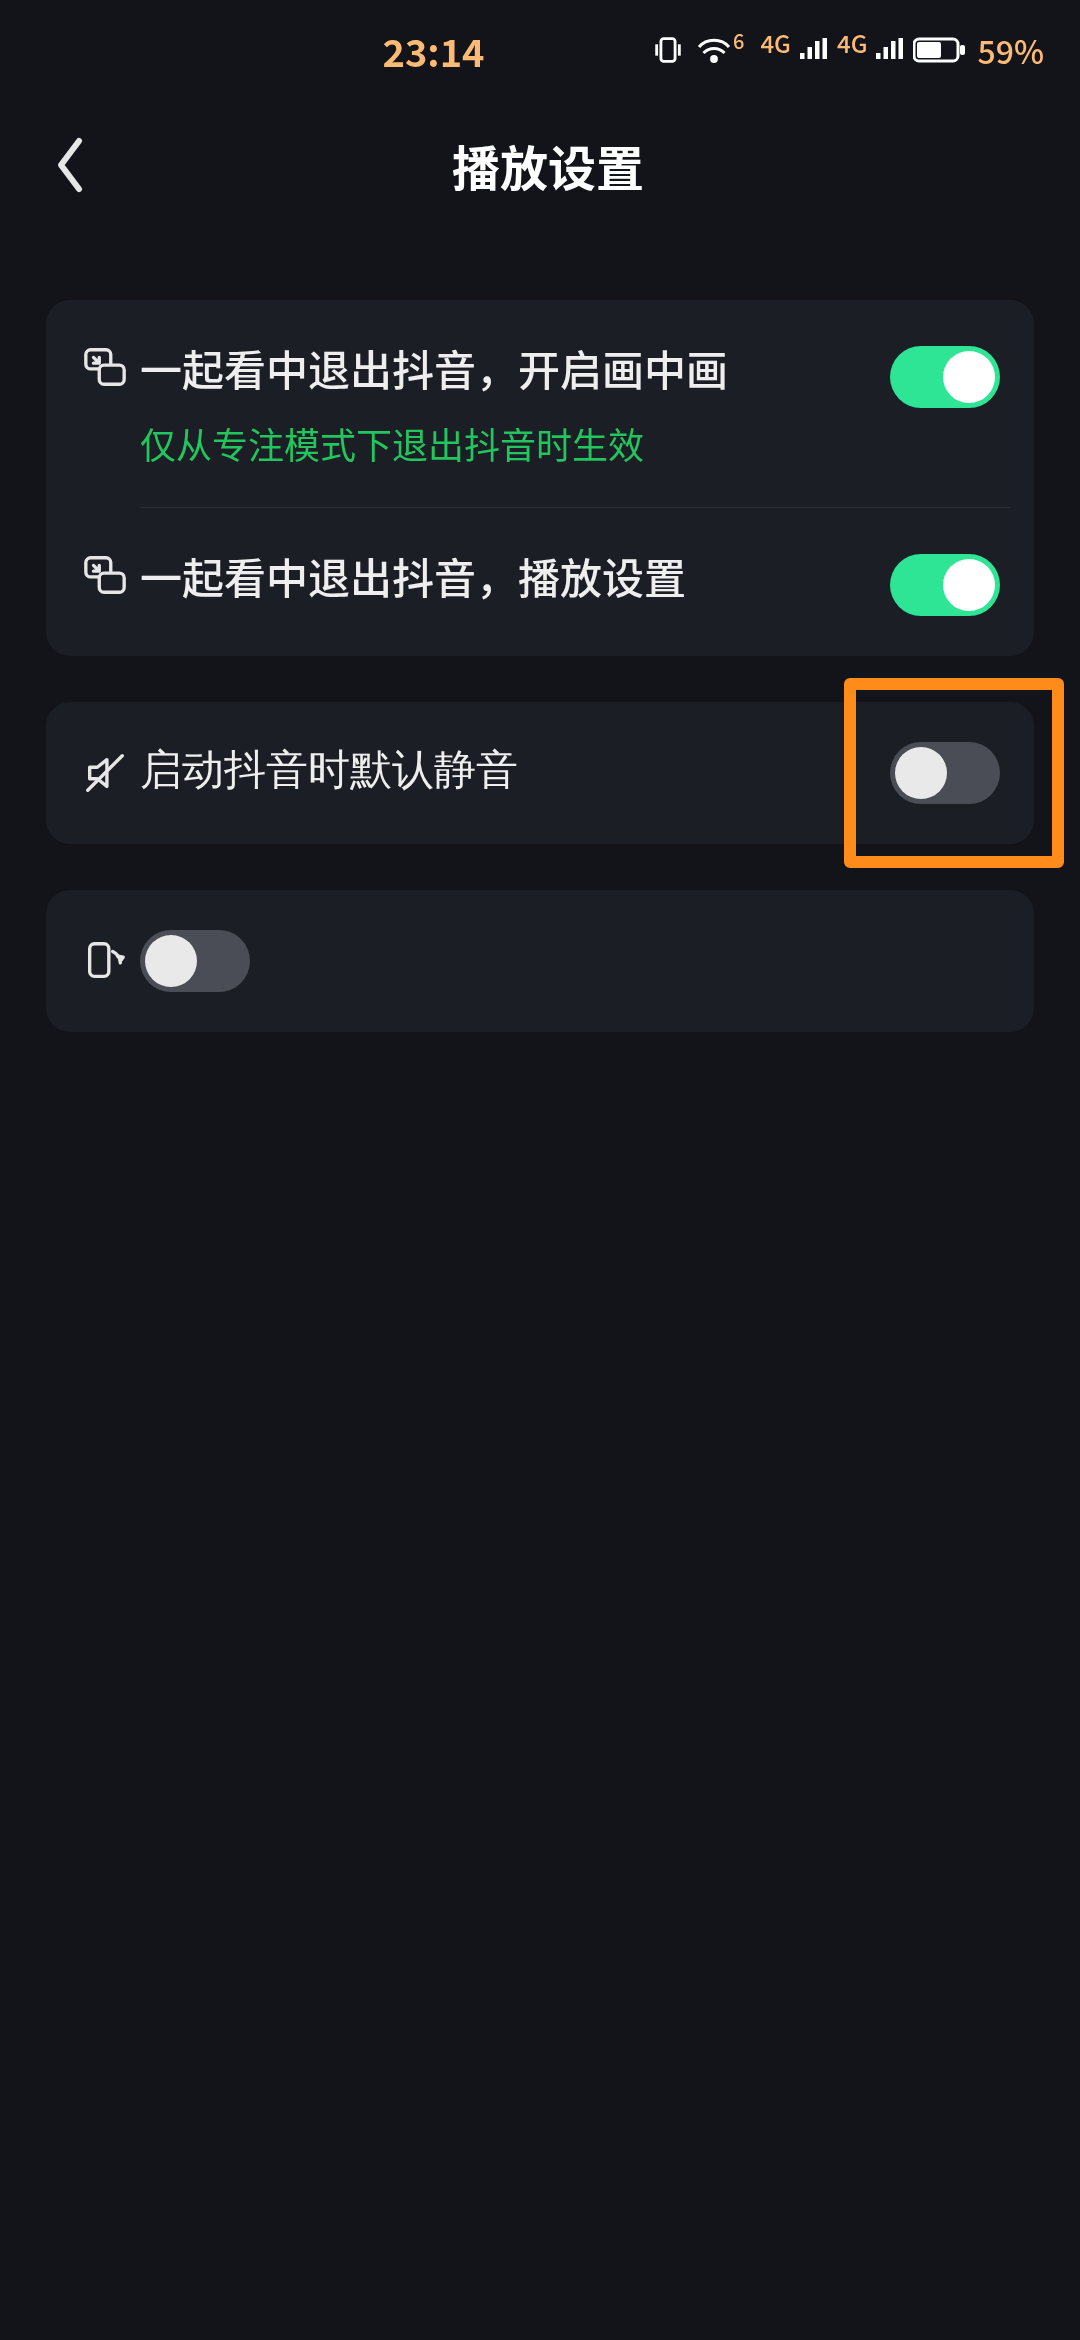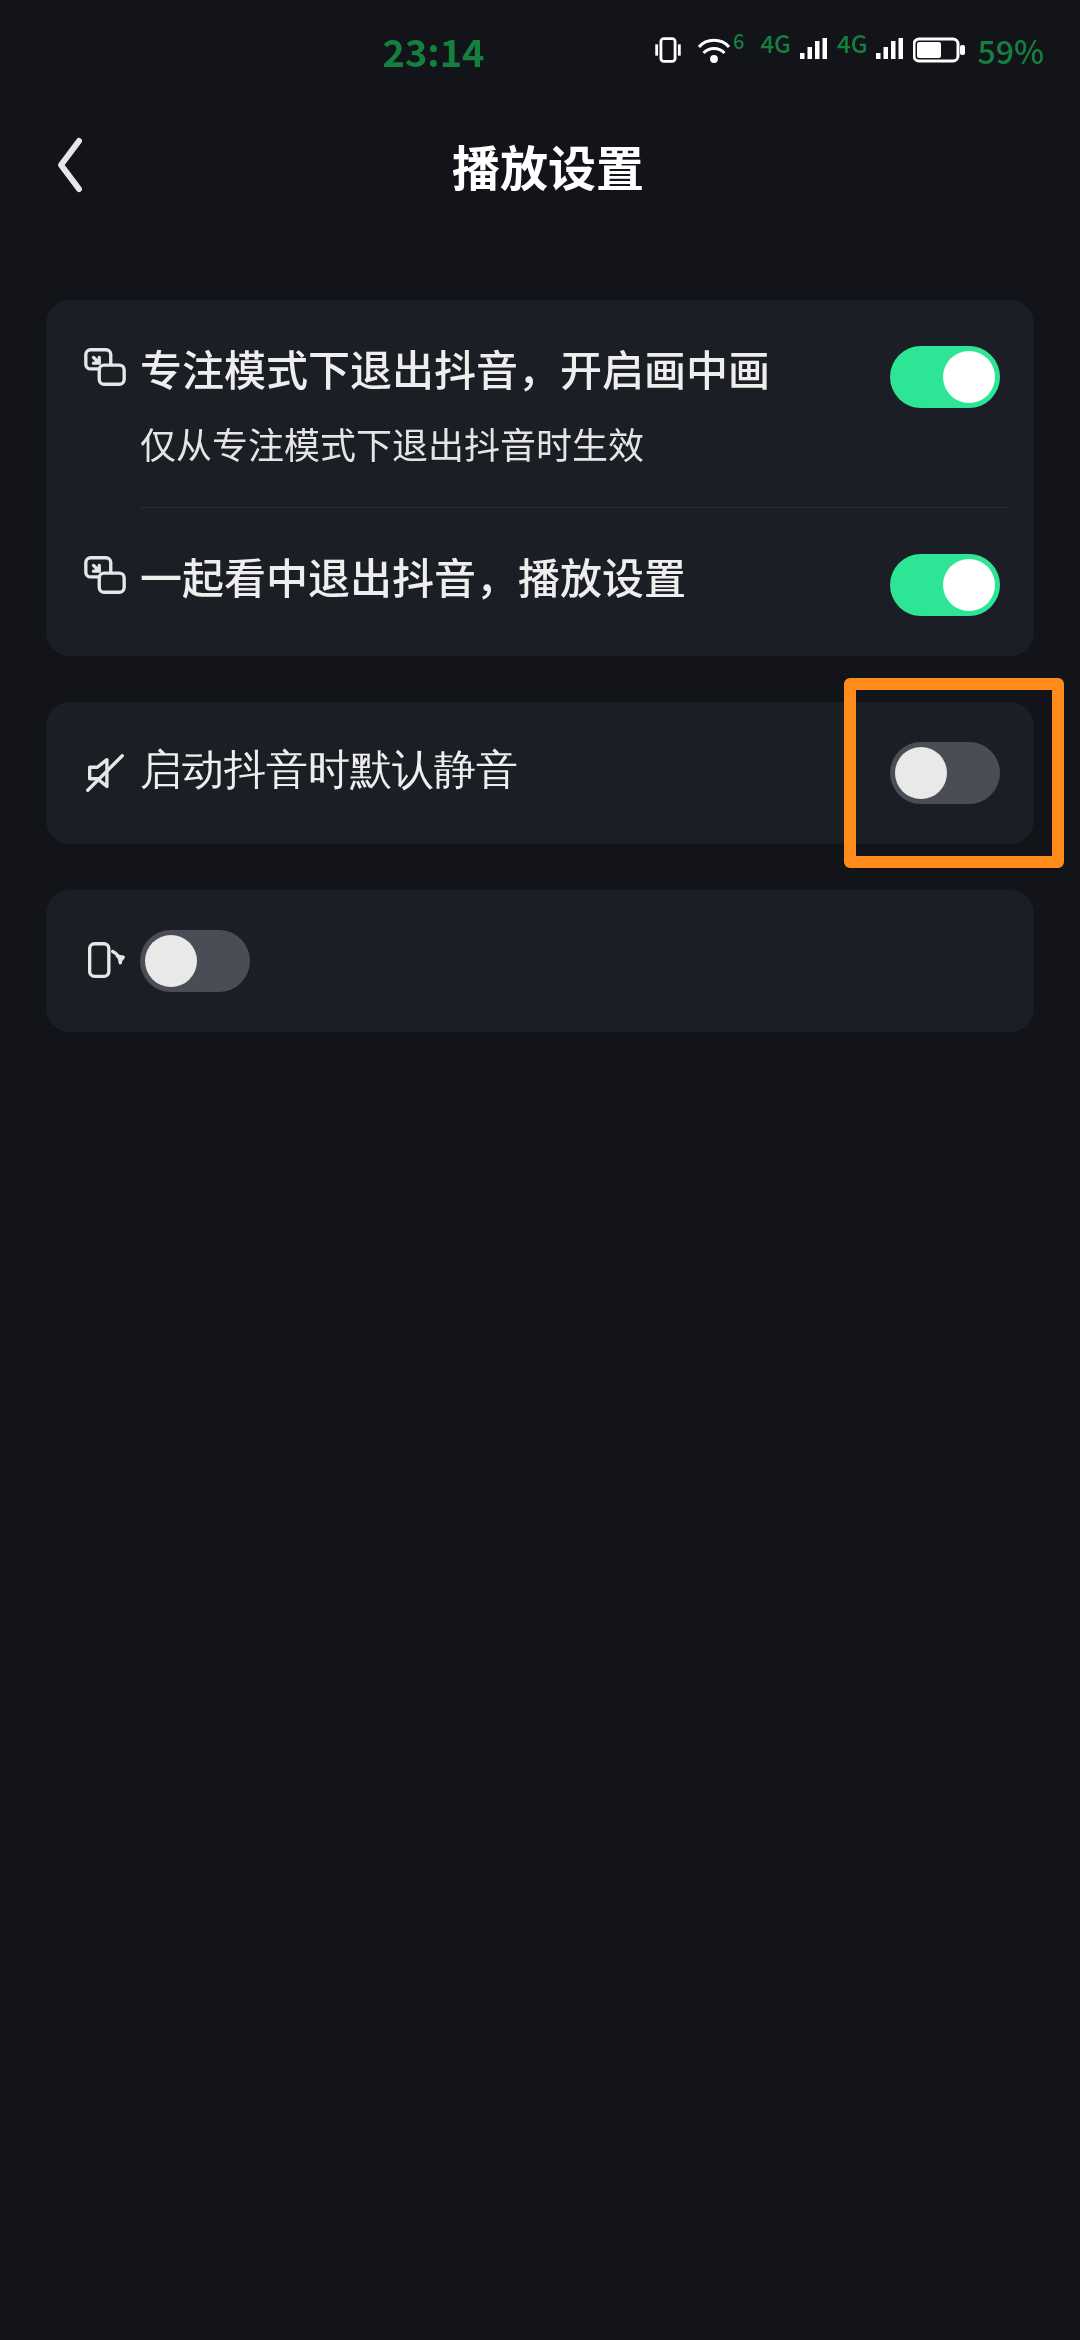--- a/index.html
+++ b/index.html
@@ -13,21 +13,21 @@
 
   
   .status-bar {
     height: 100px;
     display: flex;
     align-items: center;
     justify-content: space-between;
     padding: 0 36px;
     font-size: 38px;
     font-weight: 600;
-    color: #15803d;
+    color: #fdba74;
   }
   .status-left { flex: 1; display: flex; justify-content: center; margin-left: 180px; }
   .status-right { display: flex; align-items: center; gap: 10px; font-size: 32px; font-weight: 500;}
   .status-icons { display: flex; align-items: center; gap: 6px; }
   .status-icons svg { display: block; }
 
   
   .title-bar {
     height: 130px;
     display: flex;
@@ -84,21 +84,21 @@
     min-width: 0;
   }
   .row-title {
     font-size: 42px;
     font-weight: 500;
     color: #eeeeee;
     line-height: 1.35;
   }
   .row-sub {
     font-size: 36px;
-    color: #e5e5e5;
+    color: #22c55e;
     margin-top: 22px;
     line-height: 1.35;
   }
 
   .toggle {
     width: 110px; height: 62px;
     border-radius: 34px;
     position: relative;
     flex: 0 0 110px;
     align-self: flex-start;
@@ -190,21 +190,21 @@
   <div class="card">
     <div class="row">
       <div class="row-icon">
         <svg width="46" height="46" viewBox="0 0 48 48" fill="none" stroke="#e6e6e6" stroke-width="3.5" stroke-linejoin="round">
           <rect x="4" y="6" width="26" height="20" rx="5"></rect>
           <rect x="18" y="22" width="26" height="20" rx="5" fill="#1b1e25"></rect>
           <path d="M12 14 l6 6 M18 14 v6 h-6" stroke-linecap="round"></path>
         </svg>
       </div>
       <div class="row-body">
-        <div class="row-title">专注模式下退出抖音，开启画中画</div>
+        <div class="row-title">一起看中退出抖音，开启画中画</div>
         <div class="row-sub">仅从专注模式下退出抖音时生效</div>
       </div>
       <div class="toggle on">
           <div class="knob"></div>
         </div>
     </div>
 
     <div class="divider"></div>
 
     <div class="row">

